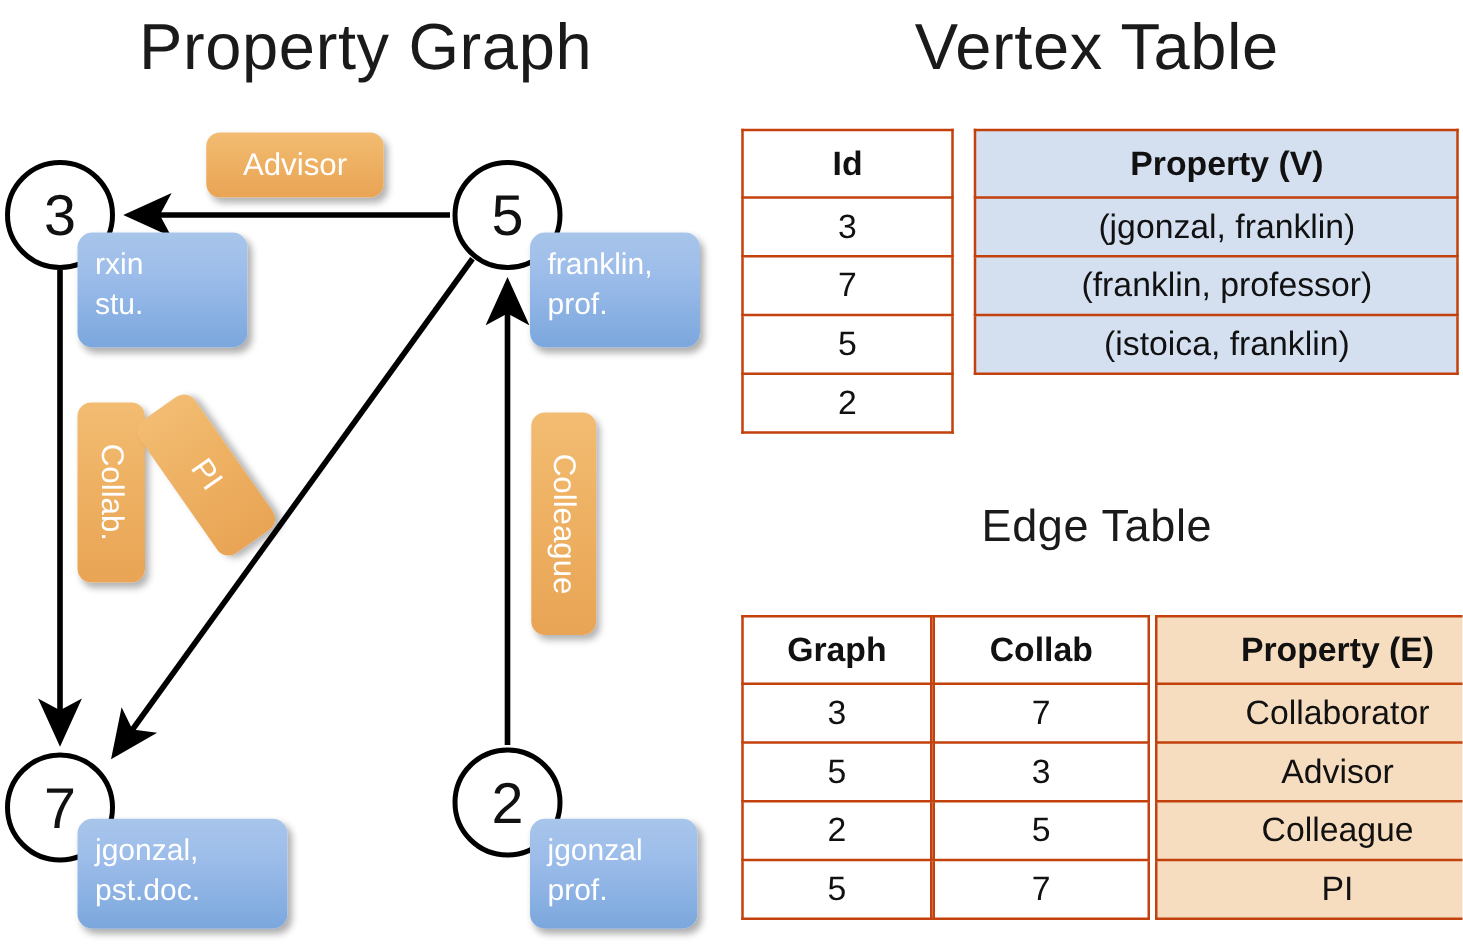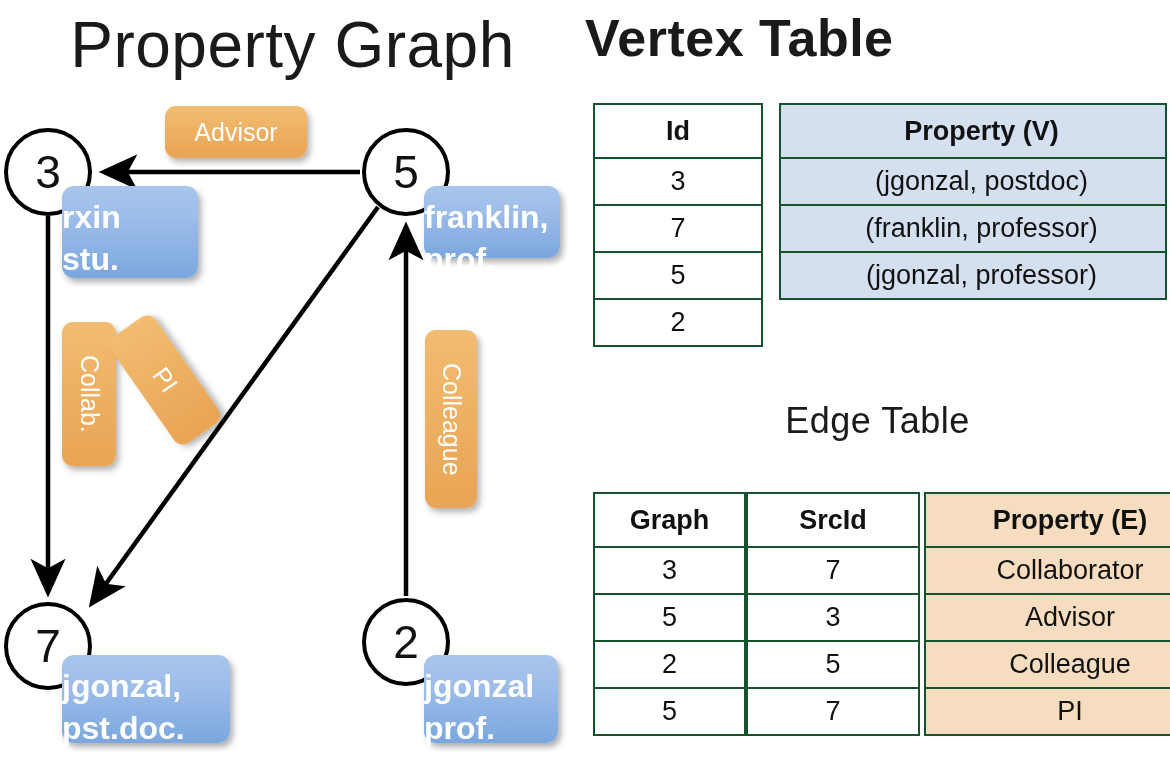--- a/index.html
+++ b/index.html
@@ -19,22 +19,22 @@
 
   
   .title {
     position: absolute;
     font-family: "Liberation Sans", sans-serif;
     font-weight: 300;
     color: #1a1a1a;
     white-space: nowrap;
     letter-spacing: 0.5px;
   }
-  #title-property-graph { left: 0;   top: 8px;  width: 585px; text-align: center; font-size: 64px; }
-  #title-vertex-table   { left: 585px; top: 8px;  width: 585px; font-size: 52px; font-weight: bold; }
+  #title-property-graph { left: 0;   top: 8px;  width: 585px; text-align: center; font-size: 52px; }
+  #title-vertex-table   { left: 585px; top: 8px;  width: 585px; text-align: center; font-size: 52px; }
   #title-edge-table     { left: 585px; top: 400px; width: 585px; text-align: center; font-size: 36px; }
 
   
   #graph-panel {
     position: absolute;
     left: 0; top: 0;
     width: 585px; height: 760px;
   }
   #graph-edges {
     position: absolute;
@@ -64,29 +64,29 @@
   #node-7 { left: 4px;   top: 602px; }
   #node-2 { left: 362px; top: 598px; }
 
   
   .prop-box {
     position: absolute;
     border-radius: 12px;
     background: linear-gradient(to bottom, #a8c5ea 0%, #9dbdea 35%, #7ba7dd 100%);
     box-shadow: 3px 4px 6px rgba(0,0,0,0.32);
     color: #ffffff;
-    font-size: 32px;
-    font-weight: 700;
+    font-size: 24px;
+    font-weight: 400;
     line-height: 1.32;
-    padding: 10px 0 0 0;
+    padding: 10px 0 0 14px;
     box-sizing: border-box;
     z-index: 6;
   }
   #prop-rxin     { left: 62px;  top: 186px; width: 136px; height: 92px; }
-  #prop-franklin { left: 424px; top: 186px; width: 136px; height: 72px; }
+  #prop-franklin { left: 424px; top: 186px; width: 136px; height: 92px; }
   #prop-jgonzal  { left: 62px;  top: 655px; width: 168px; height: 88px; }
   #prop-istoica  { left: 424px; top: 655px; width: 134px; height: 88px; }
 
   
   .edge-label {
     position: absolute;
     border-radius: 11px;
     background: linear-gradient(to bottom, #f2bc72 0%, #eeb163 45%, #e9a455 100%);
     box-shadow: 3px 4px 6px rgba(0,0,0,0.30);
     color: #ffffff;
@@ -110,21 +110,21 @@
   }
 
   
   .tbl {
     position: absolute;
     border-collapse: collapse;
     table-layout: fixed;
     font-family: "Liberation Sans", sans-serif;
   }
   .tbl td, .tbl th {
-    border: 2px solid #14532d;
+    border: 2px solid #c2410c;
     text-align: center;
     font-weight: 300;
     font-size: 27px;
     color: #111111;
     padding: 0;
     height: 47px;
     box-sizing: border-box;
     white-space: nowrap;
   }
   .tbl th {
@@ -241,27 +241,27 @@
       </tr>
 </tbody>
   </table>
 
 <table class="tbl" id="vertex-prop-table">
   <tbody>
       <tr>
     <th>Property (V)</th>
   </tr>
   <tr>
-        <td>(jgonzal, postdoc)</td>
+        <td>(jgonzal, franklin)</td>
       </tr>
   <tr>
         <td>(franklin, professor)</td>
       </tr>
   <tr>
-        <td>(jgonzal, professor)</td>
+        <td>(istoica, franklin)</td>
       </tr>
 </tbody>
   </table>
 
 <table class="tbl" id="edge-src-table">
   <tbody>
       <tr>
     <th>Graph</th>
   </tr>
   <tr>
@@ -275,21 +275,21 @@
       </tr>
   <tr>
         <td>5</td>
       </tr>
 </tbody>
   </table>
 
 <table class="tbl" id="edge-dst-table">
   <tbody>
       <tr>
-    <th>SrcId</th>
+    <th>Collab</th>
   </tr>
   <tr>
         <td>7</td>
       </tr>
   <tr>
         <td>3</td>
       </tr>
   <tr>
         <td>5</td>
       </tr>

